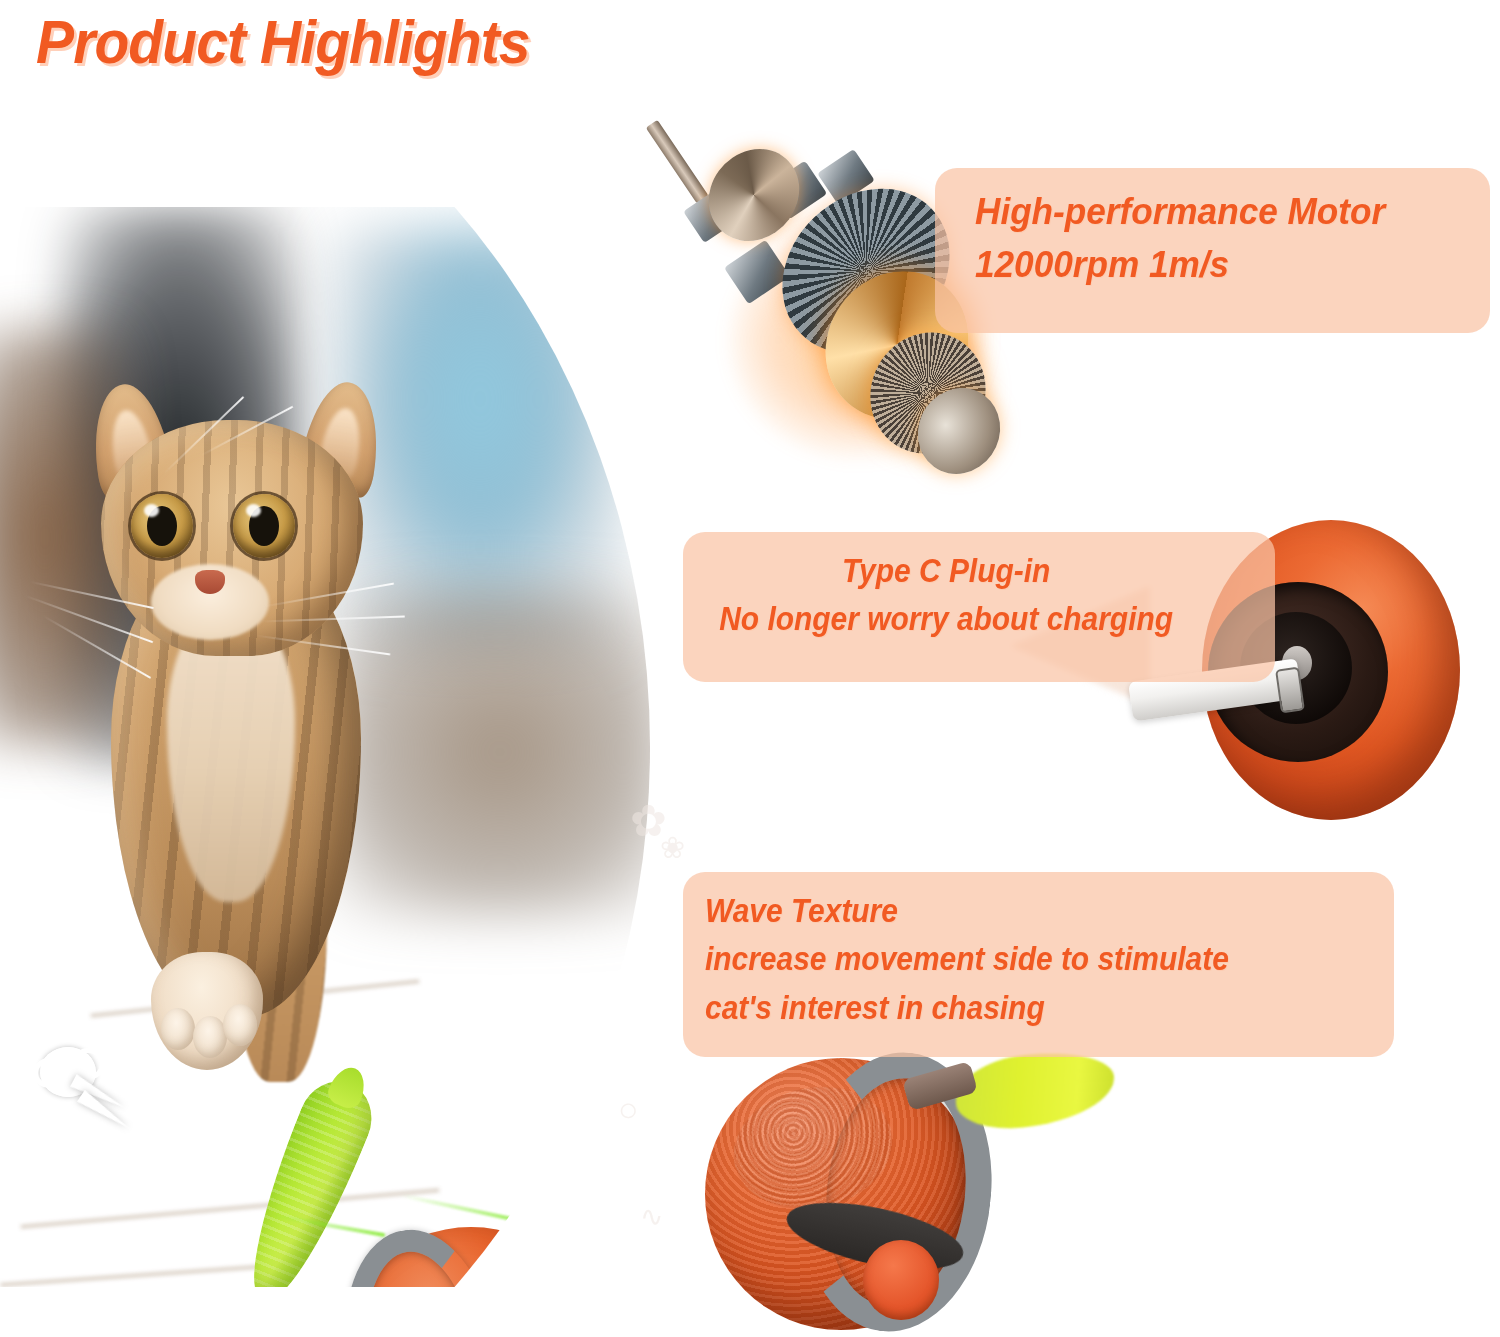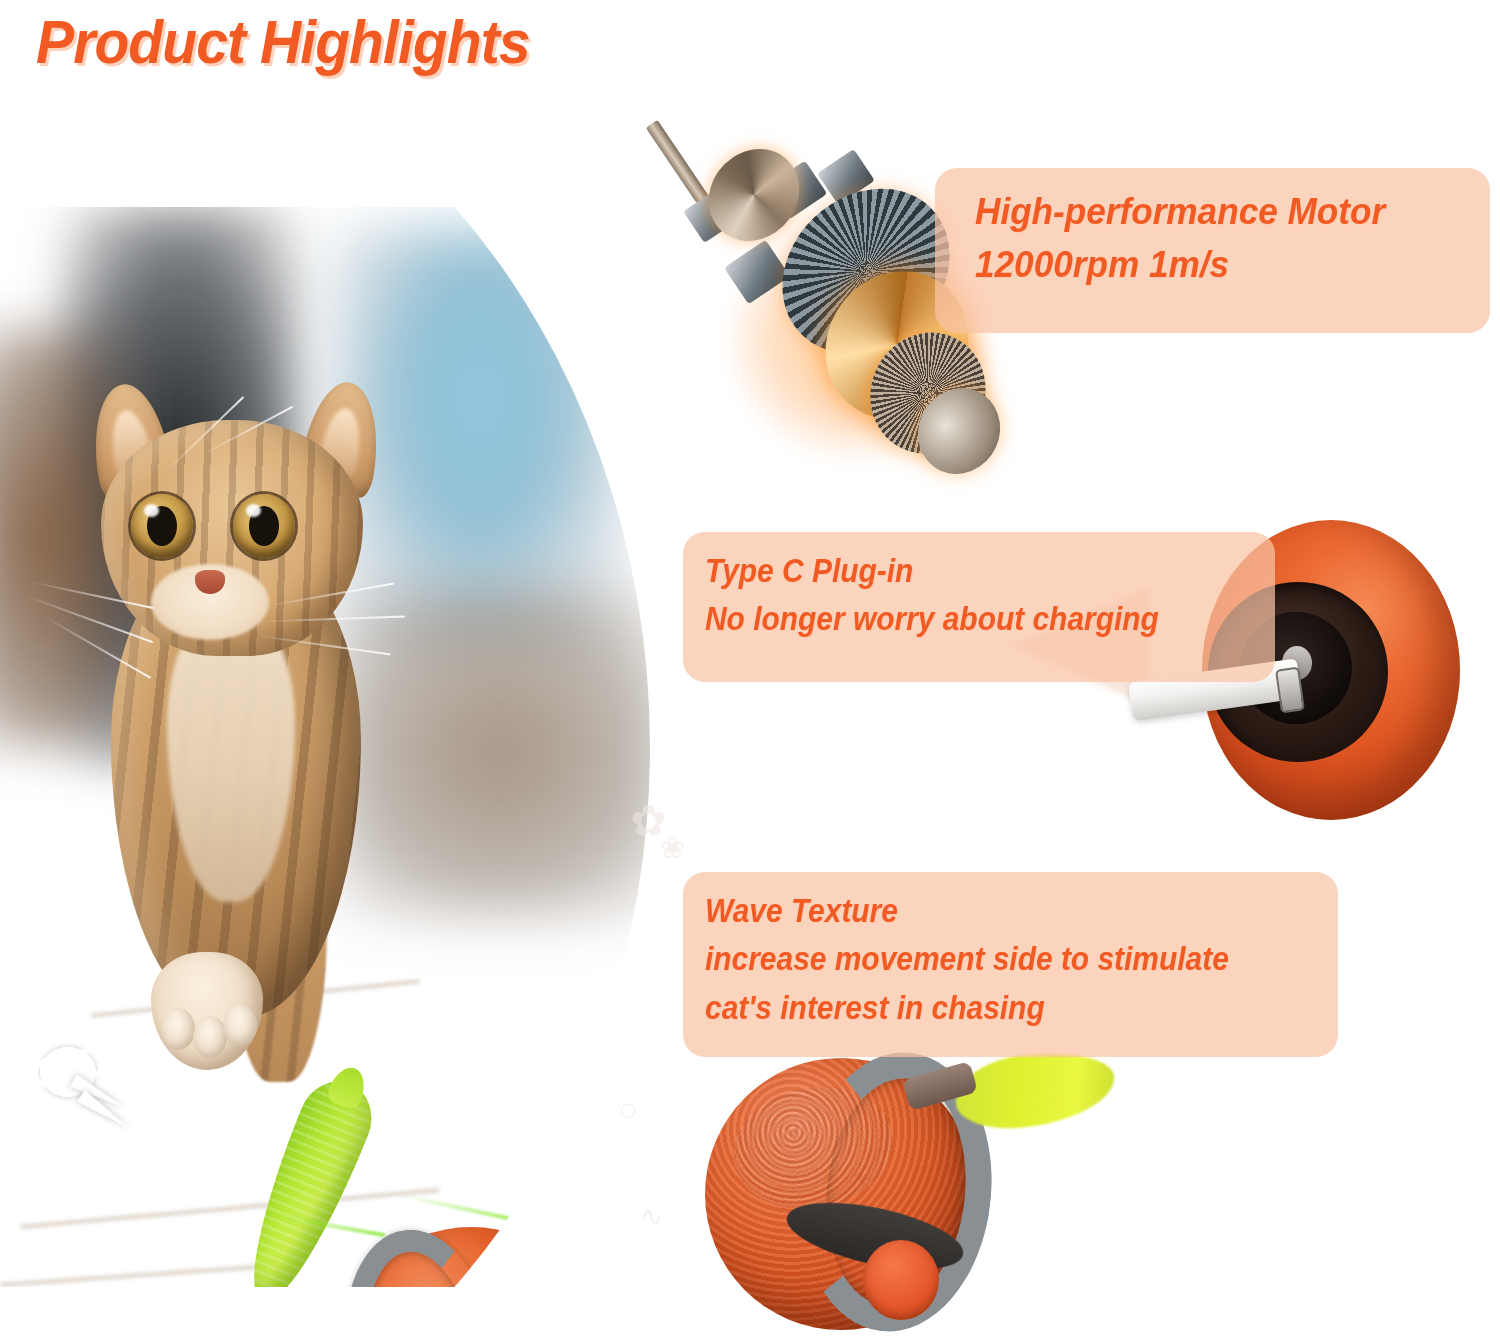--- a/index.html
+++ b/index.html
@@ -380,23 +380,23 @@
   .panel .line {
     color: #F15A22;
     font-weight: 700;
     font-style: italic;
     line-height: 1.42;
     white-space: nowrap;
     text-shadow: 1px 1px 0 rgba(255,190,160,0.45);
   }
   .panel-motor { left: 935px; top: 168px; width: 555px; height: 165px; padding-left: 40px; }
   .panel-motor .line { font-size: 37px; transform: scaleX(0.95); transform-origin: left center; }
-  .panel-typec { left: 683px; top: 532px; width: 592px; height: 150px; padding: 14px 22px; }
+  .panel-typec { left: 683px; top: 532px; width: 592px; height: 150px; padding: 14px 22px; text-align: center; }
   .panel-typec .line { font-size: 34px; transform: scaleX(0.88); transform-origin: left center; }
-  .panel-wave  { left: 683px; top: 872px; width: 655px; height: 185px; padding: 14px 22px; }
+  .panel-wave  { left: 683px; top: 872px; width: 711px; height: 185px; padding: 14px 22px; }
   .panel-wave .line { font-size: 34px; transform: scaleX(0.88); transform-origin: left center; }
 
   
   .motor {
     position: absolute;
     left: 672px;
     top: 100px;
     width: 350px;
     height: 400px;
     transform: rotate(0deg);

